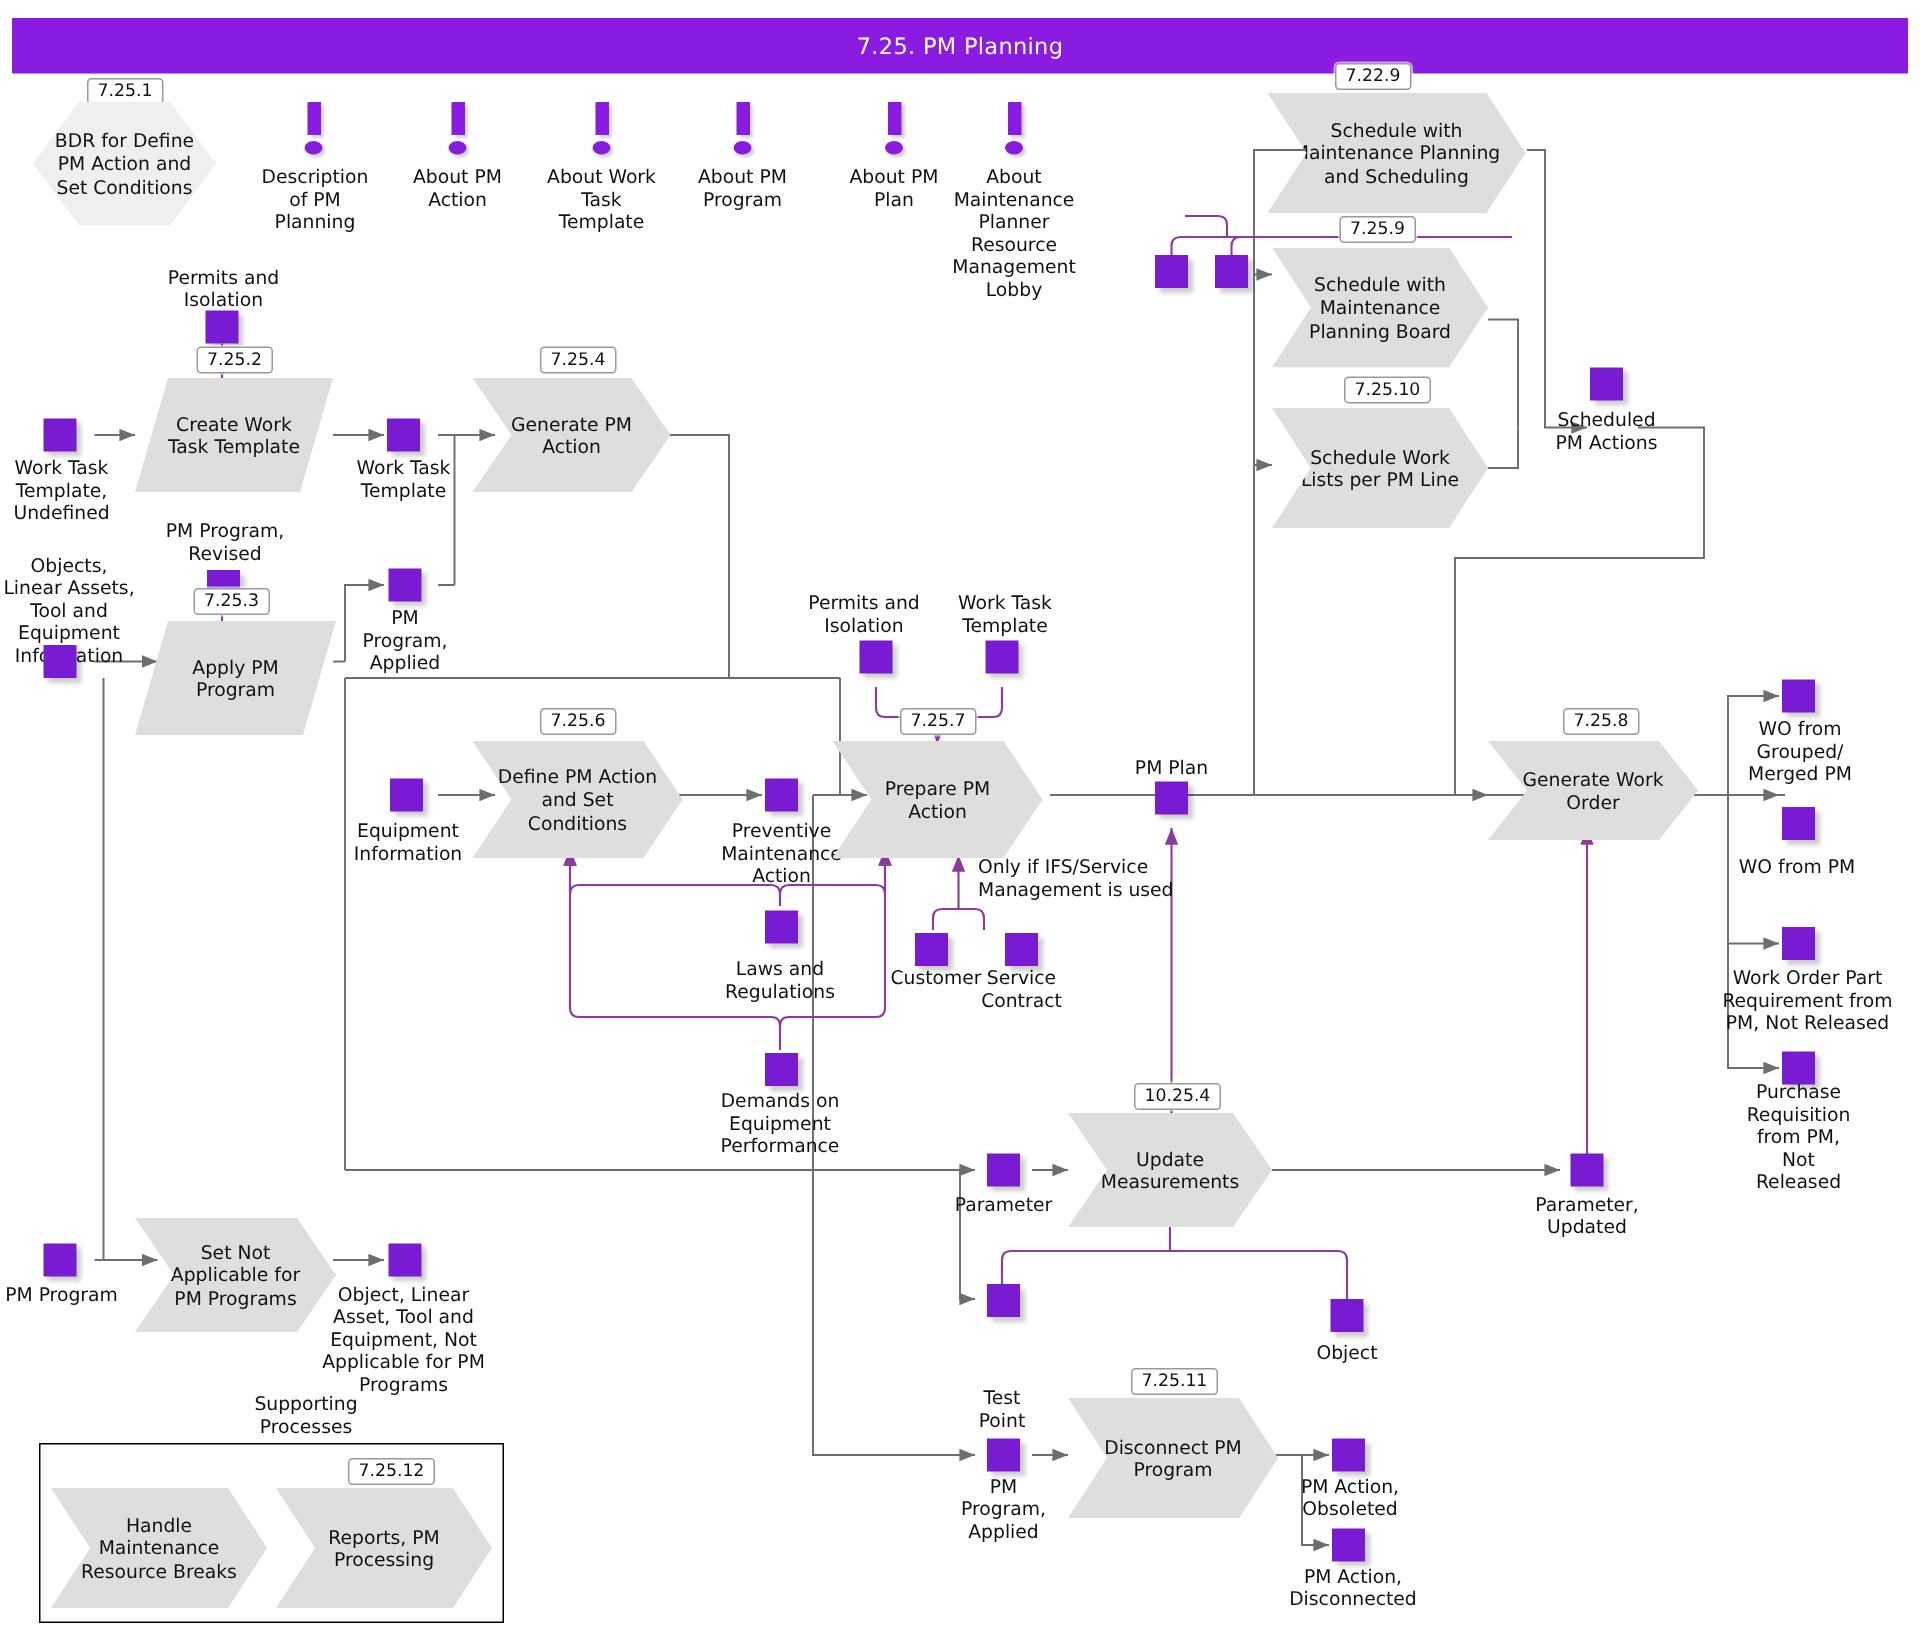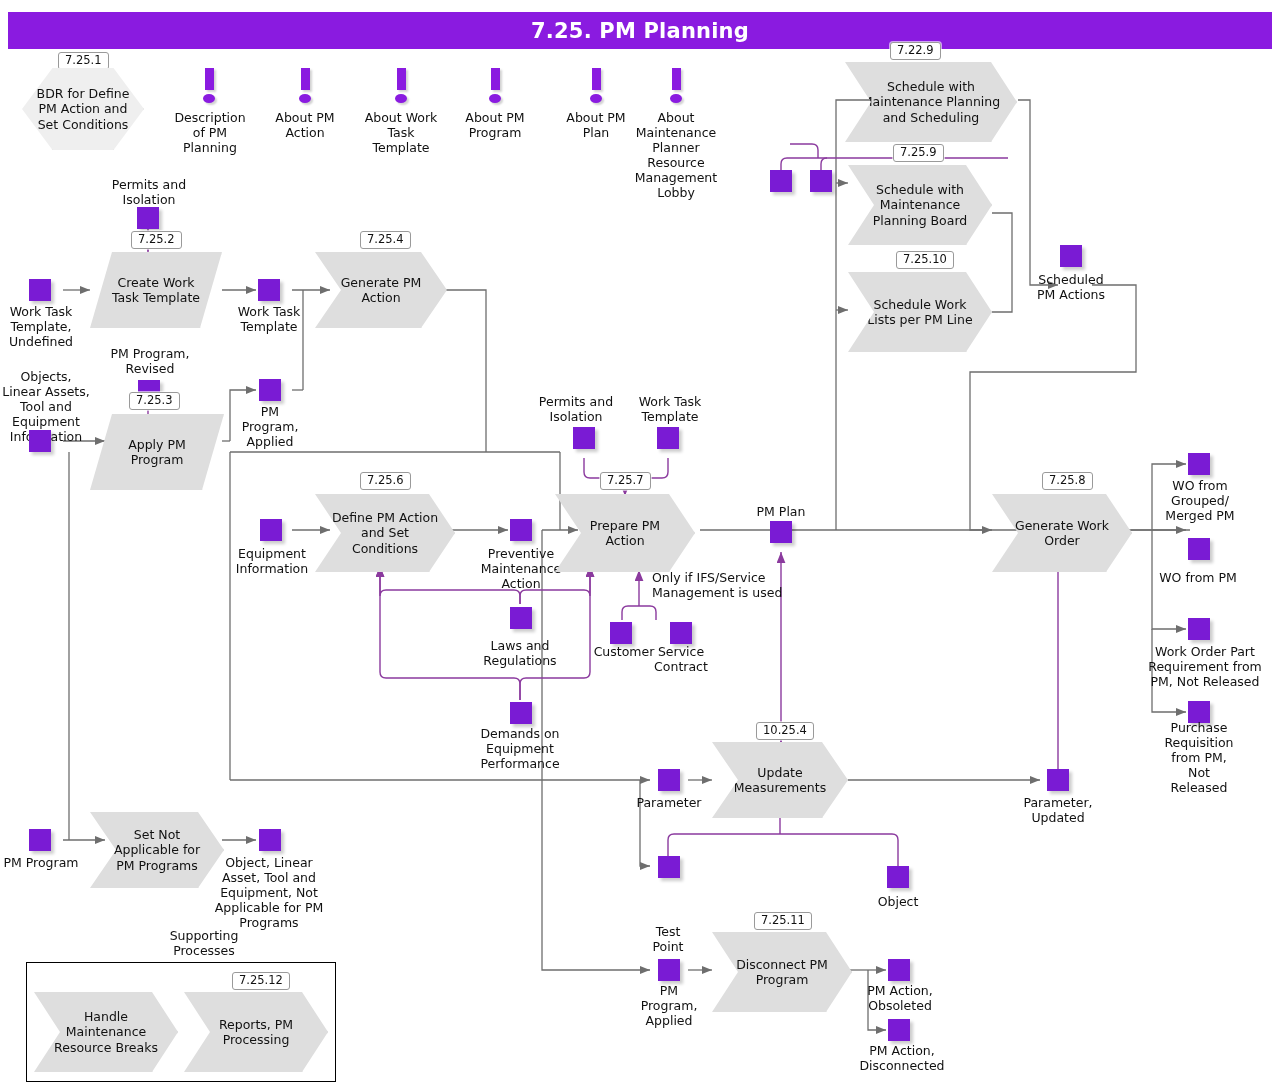--- a/index.html
+++ b/index.html
@@ -2,21 +2,21 @@
 <html><head>
 <meta charset="utf-8">
 <style>
   html,body{margin:0;padding:0;background:#ffffff;}
   body{font-family:"DejaVu Sans", sans-serif;}
   #canvas{position:relative;width:1280px;height:1090px;overflow:hidden;background:#fff;}
 
   
   .titlebar{position:absolute;left:8px;top:12px;width:1264px;height:37px;
     background:#8A1BE0;color:#fff;display:flex;align-items:center;justify-content:center;
-    font-size:21px;font-weight:bold;letter-spacing:.2px;}
+    font-size:15px;font-weight:normal;letter-spacing:.2px;}
 
   
   #wires{position:absolute;left:0;top:0;width:1280px;height:1090px;pointer-events:none;}
 
   
   .proc{position:absolute;background:#DEDEDE;
      box-shadow:3px 3px 3px rgba(0,0,0,.18);
      display:flex;align-items:center;justify-content:center;text-align:center;
      font-size:12.5px;color:#111;line-height:1.22;padding:0 14px;box-sizing:border-box;
      clip-path:polygon(0 0, calc(100% - 26px) 0, 100% 50%, calc(100% - 26px) 100%, 0 100%, 26px 50%);}
@@ -329,21 +329,21 @@
   <div class="tag" style="left:896px;top:251px;">7.25.10</div>
   <div class="proc" style="left:848px;top:272px;width:144px;height:80px;">Schedule Work
 Lists per PM
 Line</div>
 
   <div class="node" style="left:1060px;top:245px;"></div>
   <div class="lbl" style="left:1028px;top:272px;width:86px;">Scheduled
 PM Actions</div>
 
   <div class="tag" style="left:1042px;top:472px;">7.25.8</div>
-  <div class="proc" style="left:992px;top:494px;width:140px;height:78px;">Generate Work
+  <div class="proc" style="left:992px;top:494px;width:140px;height:66px;">Generate Work
 Order</div>
 
   <div class="node" style="left:1188px;top:453px;"></div>
   <div class="lbl" style="left:1152px;top:478px;width:96px;">WO from
 Grouped/
 Merged PM</div>
 
   <div class="node" style="left:1188px;top:538px;"></div>
   <div class="lbl" style="left:1146px;top:570px;width:104px;">WO from PM</div>
 

